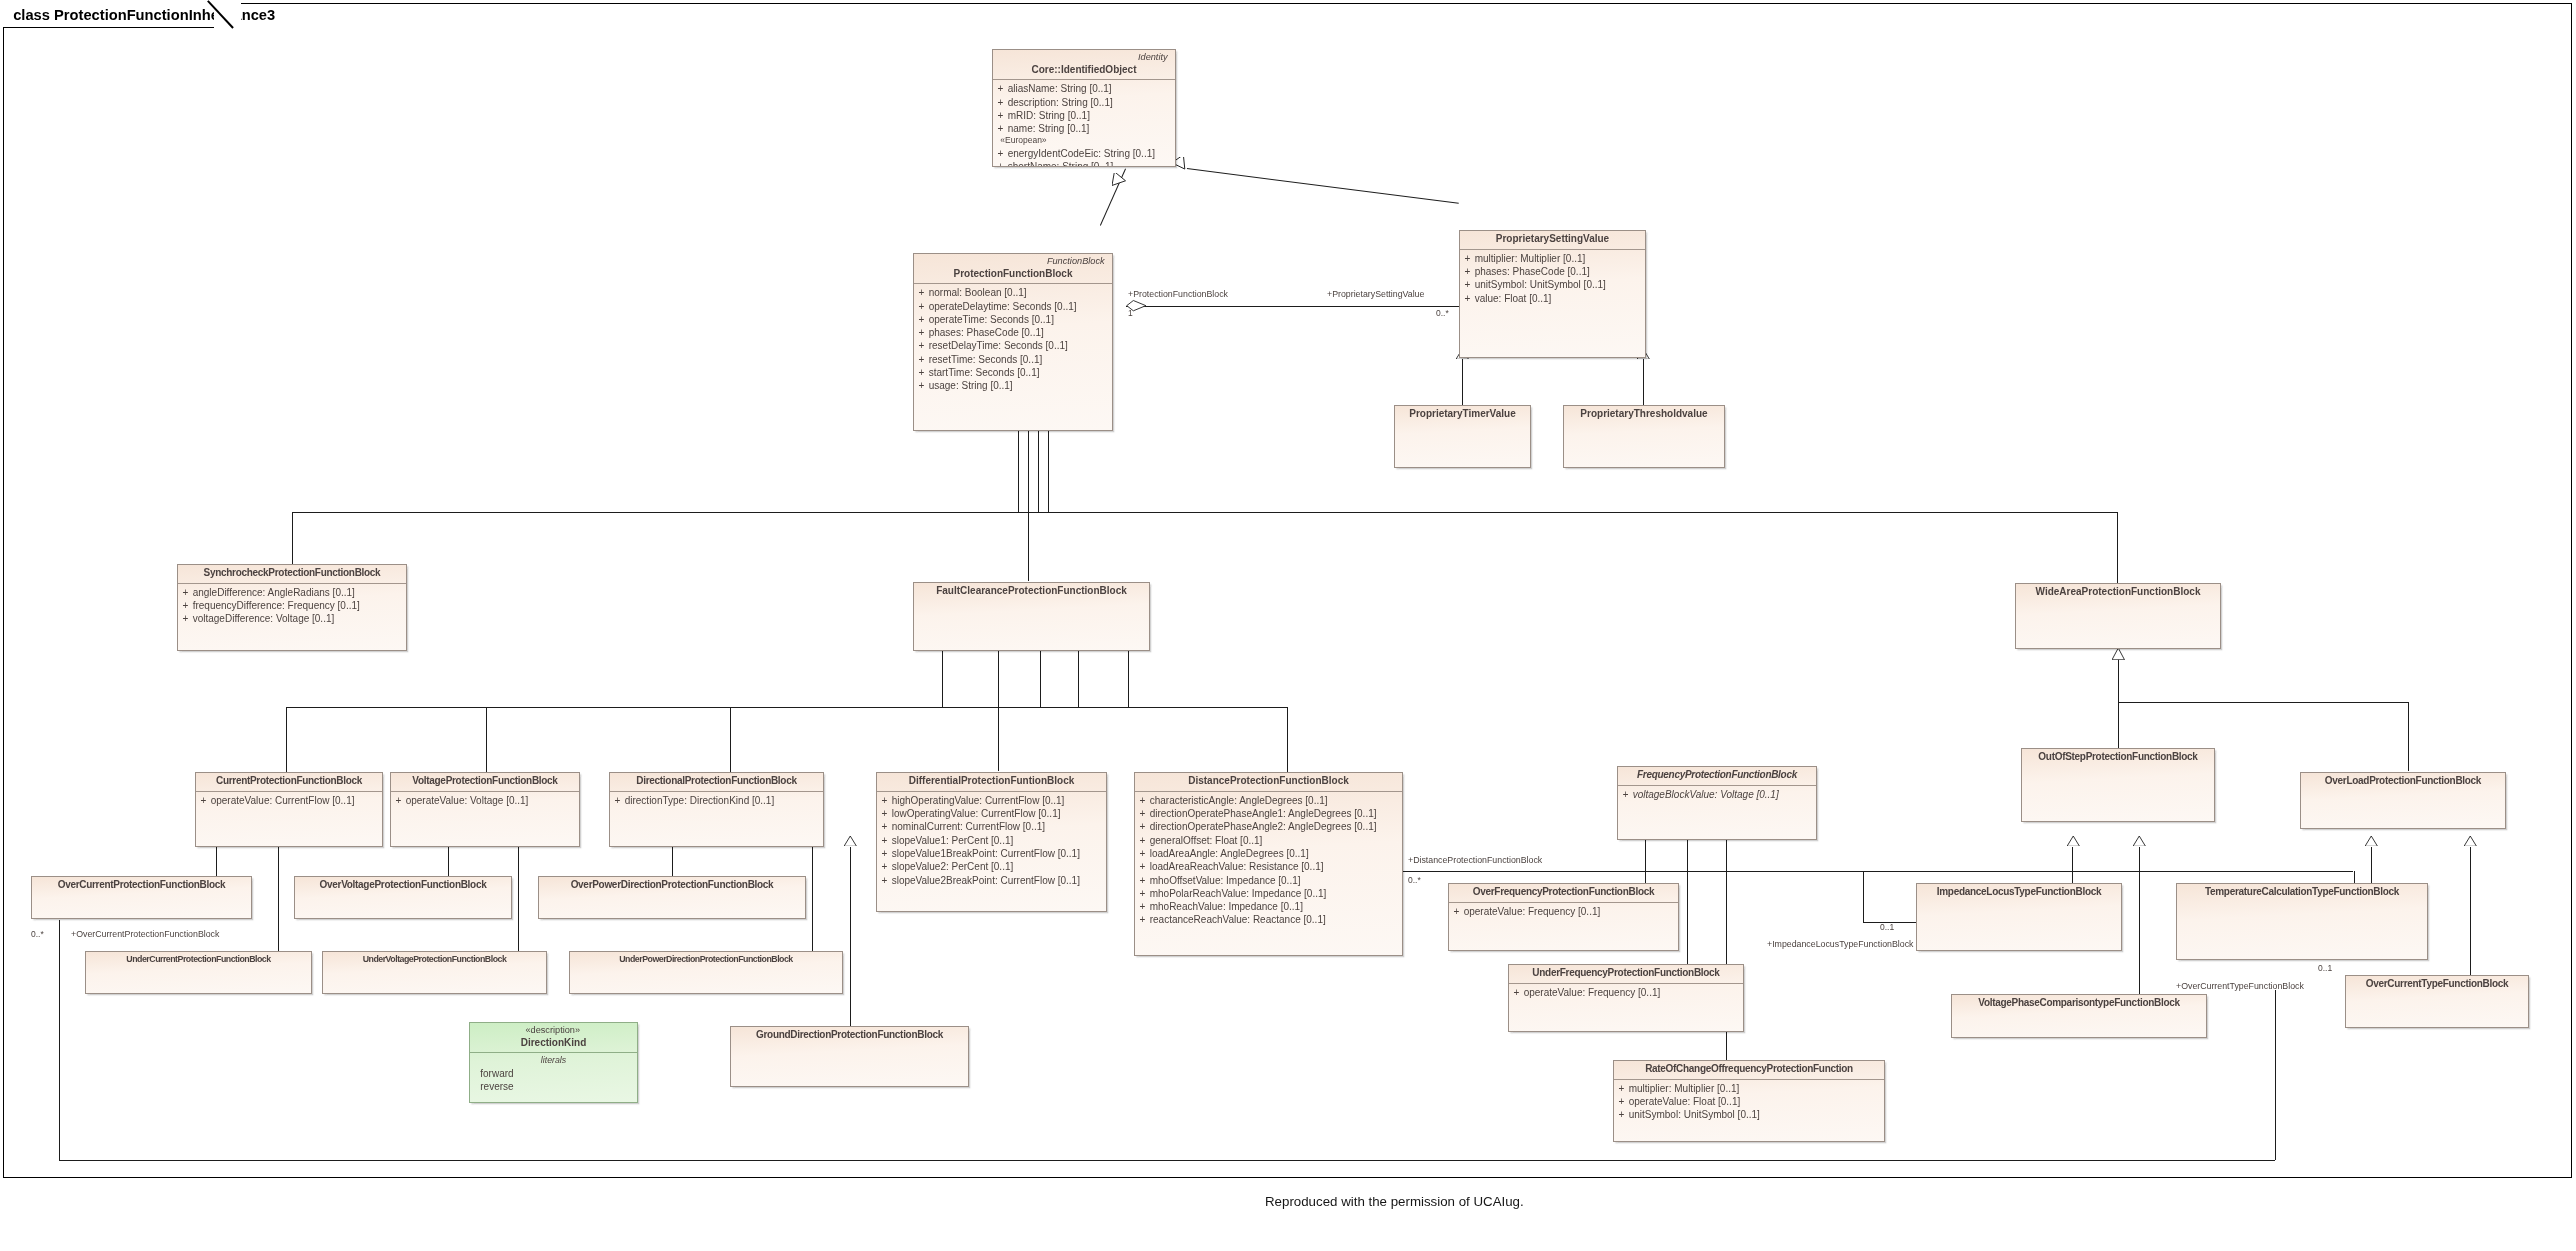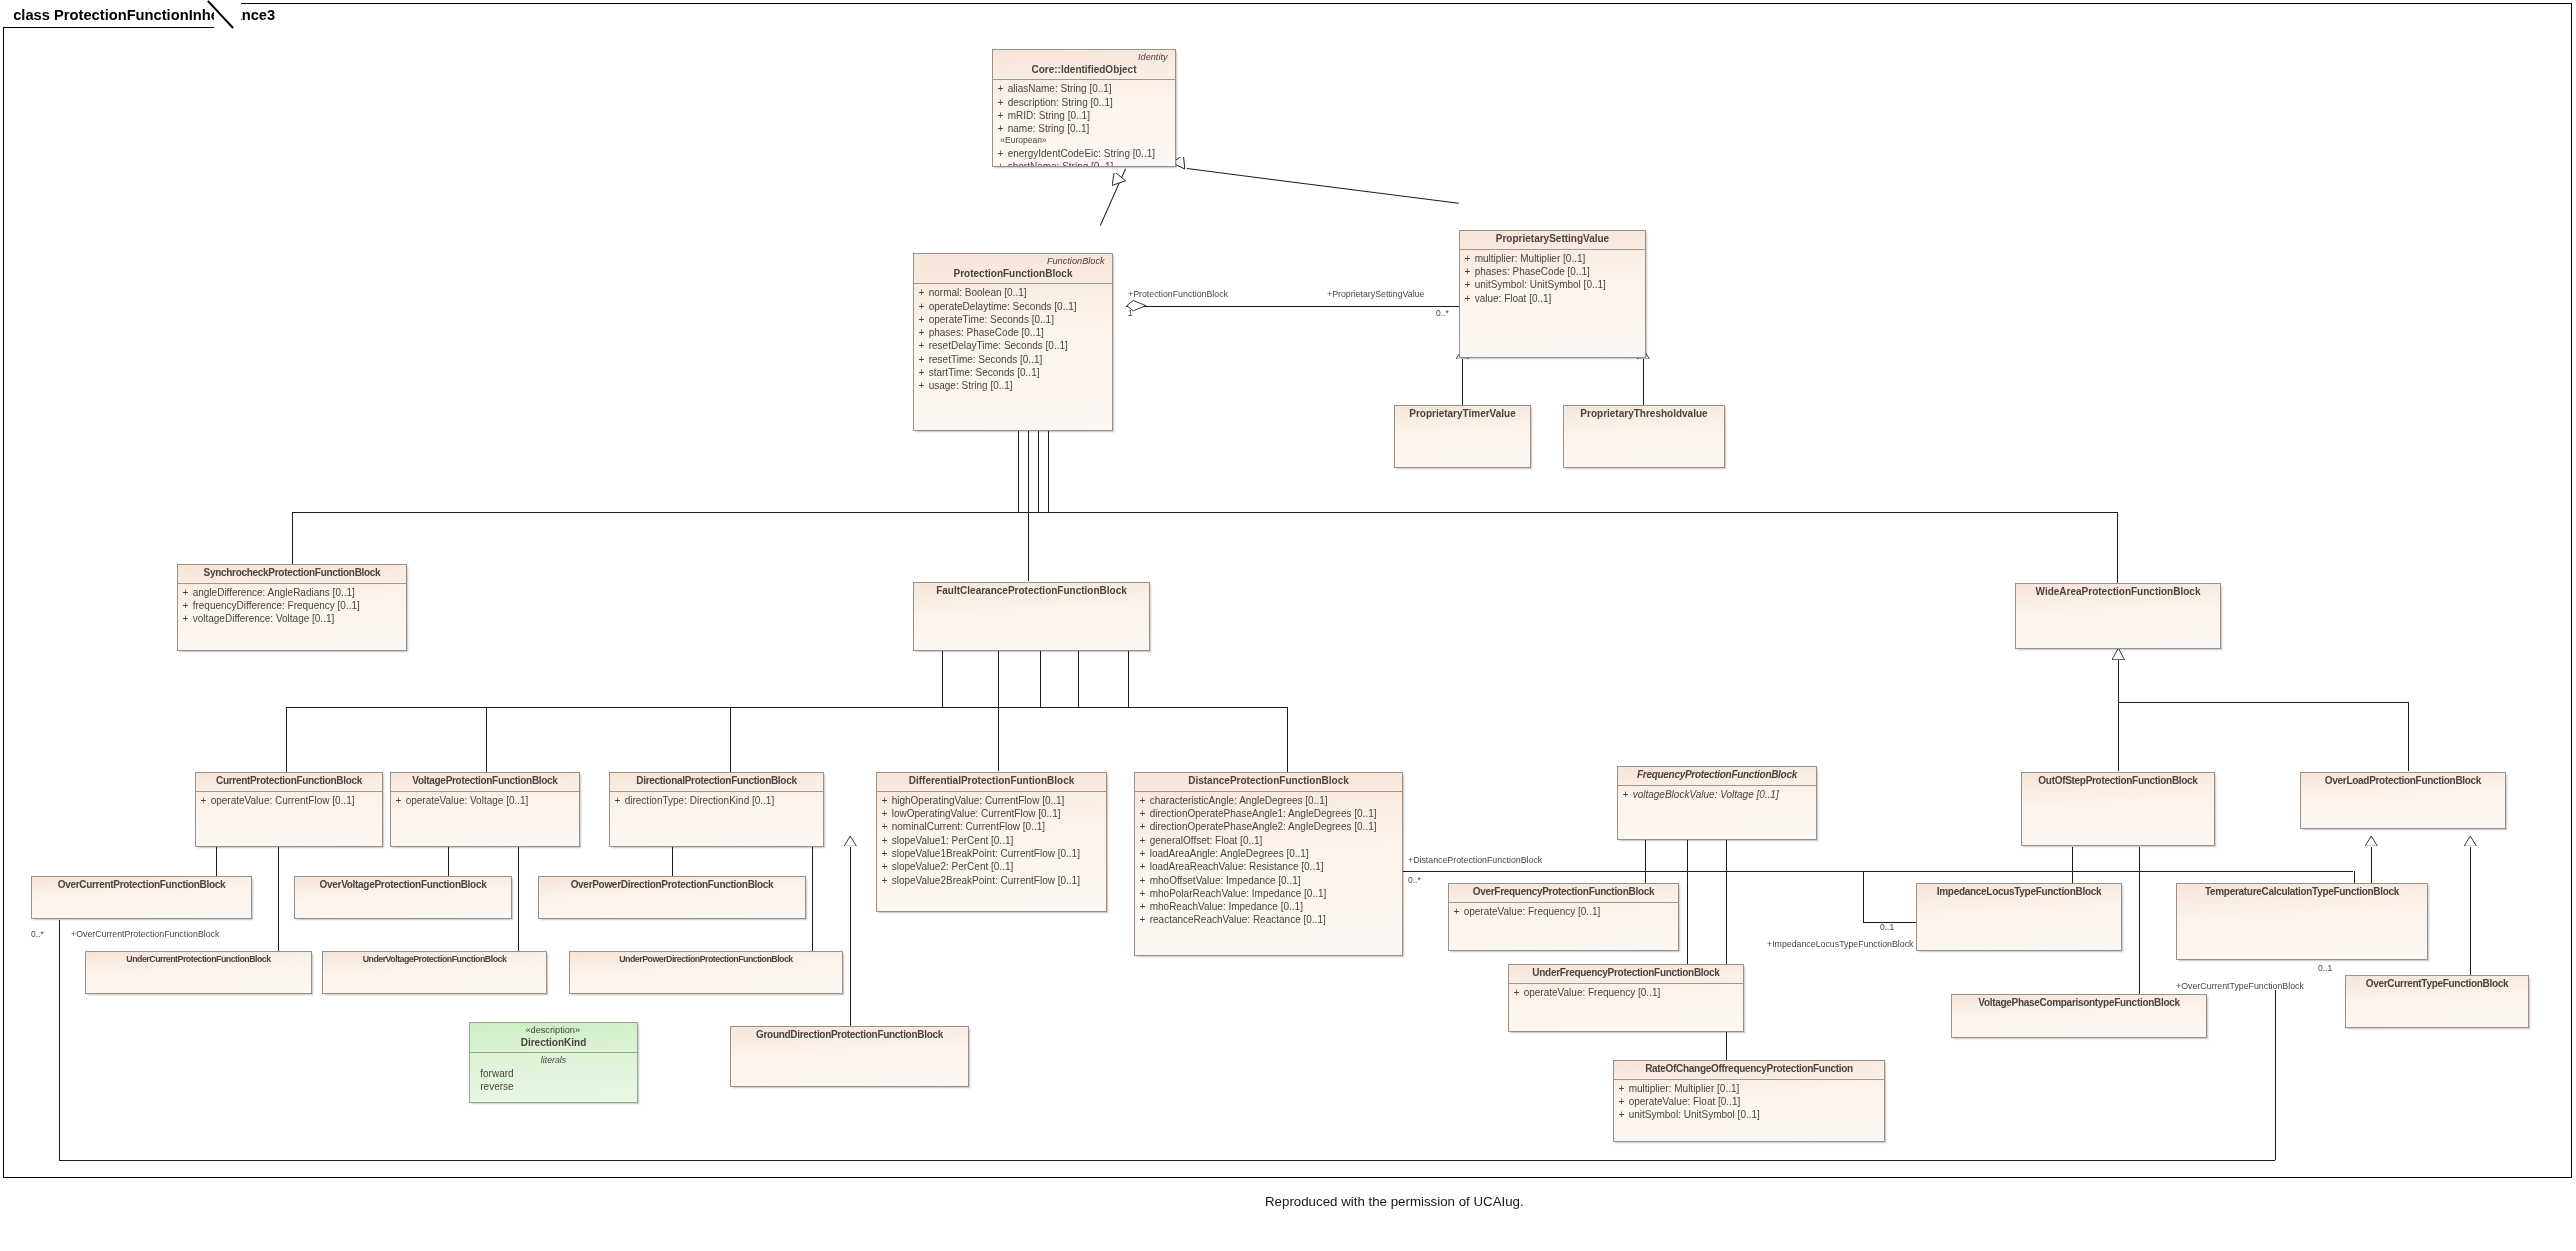--- a/index.html
+++ b/index.html
@@ -593,21 +593,21 @@
   <div class="cls narrow" style="left:1617px; top:766px; width:200px; height:74px;font-style:italic;">
     <div class="hdr">
       <span>FrequencyProtectionFunctionBlock</span>
     </div>
     <div class="sep"></div>
     <div class="attrs">
       <div class="attr"><span class="vis">+</span><span>voltageBlockValue: Voltage [0..1]</span></div>
     </div>
   </div>
 
-  <div class="cls narrow" style="left:2021px; top:772px; width:194px; height:74px;">
+  <div class="cls narrow" style="left:2021px; top:748px; width:194px; height:74px;">
     <div class="hdr">
       <span>OutOfStepProtectionFunctionBlock</span>
     </div>
   </div>
 
   <div class="cls narrow" style="left:2300px; top:772px; width:206px; height:57px;">
     <div class="hdr">
       <span>OverLoadProtectionFunctionBlock</span>
     </div>
   </div>

